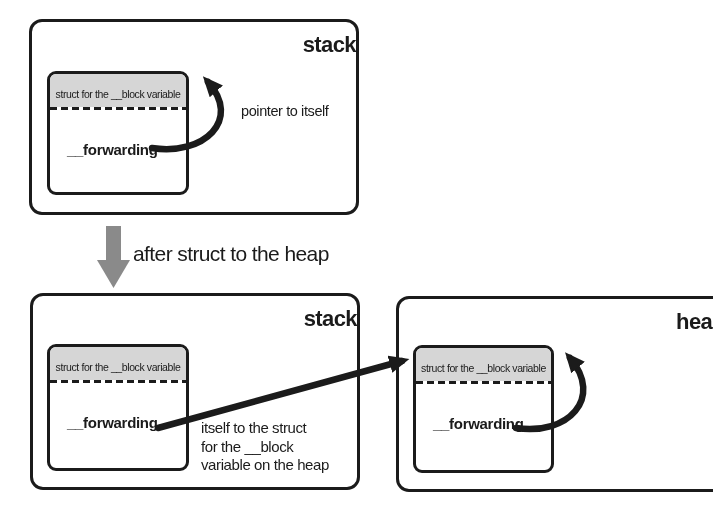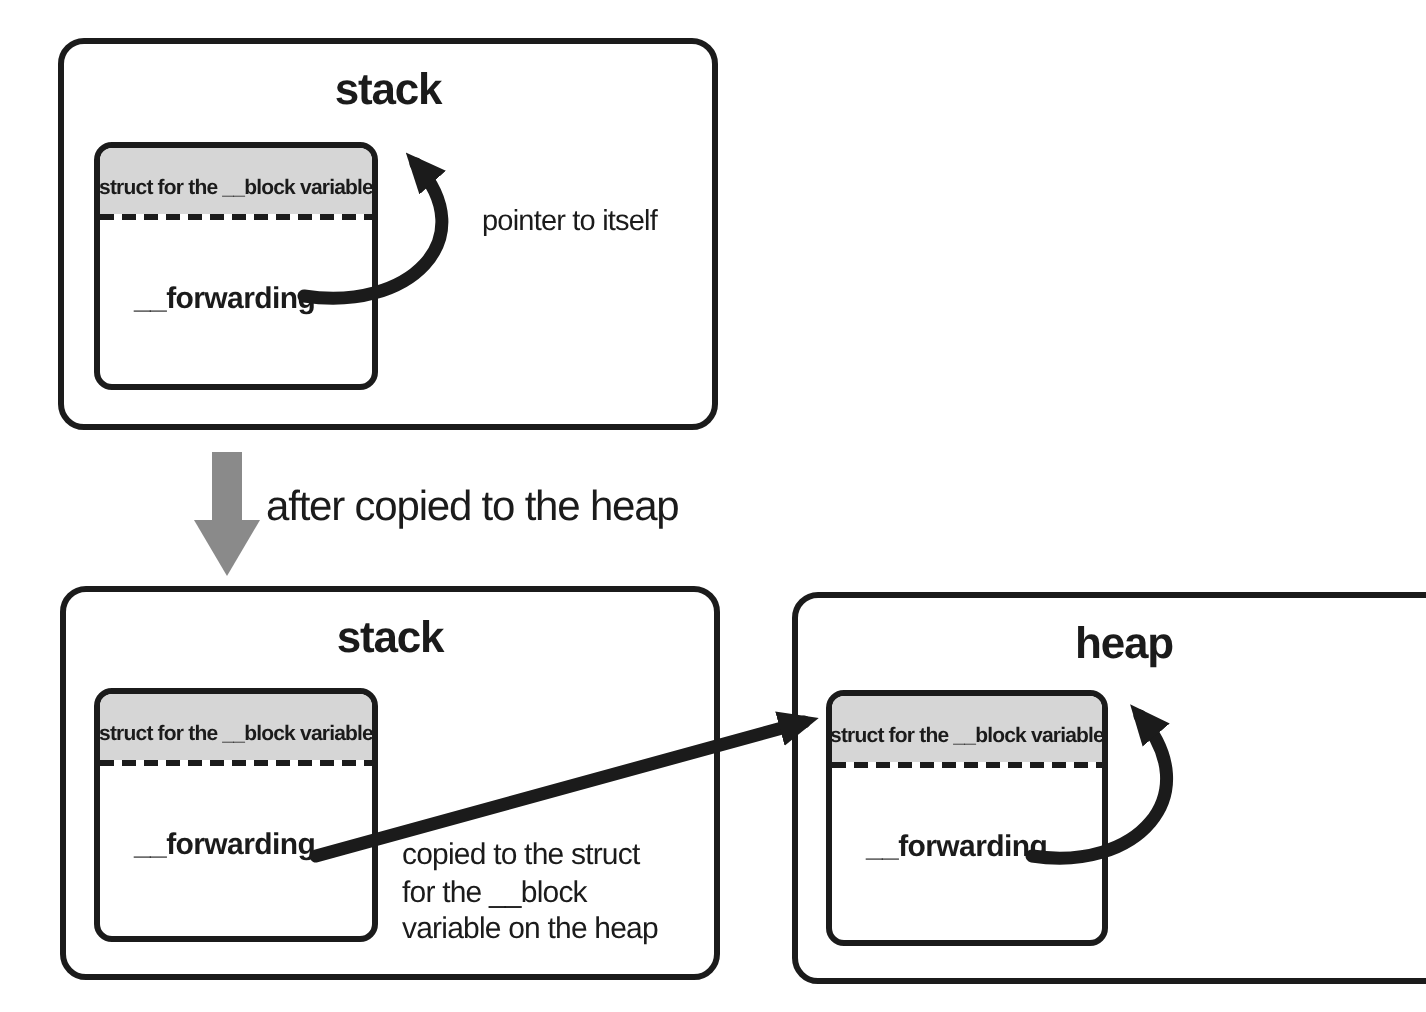--- a/index.html
+++ b/index.html
@@ -14,37 +14,37 @@
 
   
   .panel {
     position:absolute;
     background:var(--page-bg,#ffffff);
     border:3.5px solid var(--ink,#1b1b1b);
     border-radius:13px;
   }
   .panel-title {
     position:absolute; top:10px; left:0; right:0;
-    text-align:center;
+    text-align:right;
     font-size:22px; font-weight:bold; letter-spacing:-0.6px;
   }
 
   
   .struct {
     position:absolute;
     border:3px solid var(--ink,#1b1b1b);
     border-radius:9px;
     background:#fff;
     overflow:hidden;
   }
   .struct-header {
     height:33px;
     background:var(--struct-header-bg,#d6d6d6);
     display:flex; align-items:center; justify-content:center;
-    font-size:10.5px; font-weight:bold; letter-spacing:-0.4px;
+    font-size:10.5px; font-weight:normal; letter-spacing:-0.4px;
     padding-top:6px;
     white-space:nowrap;
   }
   .struct-sep {
     height:2.5px;
     background:repeating-linear-gradient(90deg,
       var(--ink,#1b1b1b) 0 7px, transparent 7px 11px);
   }
   .struct-body { position:relative; height:calc(100% - 35.5px); }
   .member {
@@ -130,20 +130,20 @@
       <path class="arrow-line" d="M 158 428 L 402 361" marker-end="url(#ah)"></path>
     </g>
 
     <g>
       <path class="arrow-line" d="M 516 428 C 568 436, 604 398, 570 358" marker-end="url(#ah)"></path>
     </g>
   </svg>
 
   <div class="lbl lbl-pointer-itself-top">pointer to itself</div>
 
-  <div class="lbl lbl-transition">after copied to the heap</div>
+  <div class="lbl lbl-transition">after struct to the heap</div>
 
-  <div class="lbl lbl-pointer-struct-heap">copied to the struct
+  <div class="lbl lbl-pointer-struct-heap">itself to the struct
 for the __block
 variable on the heap</div>
 
 
 </div>
 
 </body></html>

